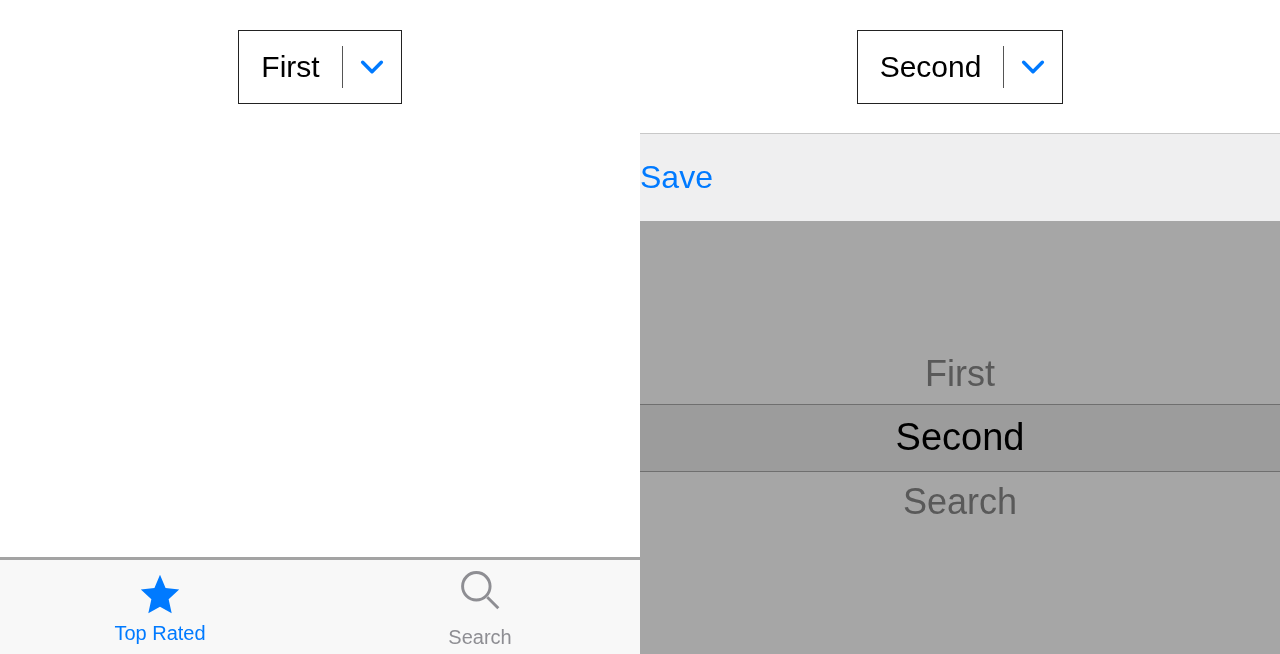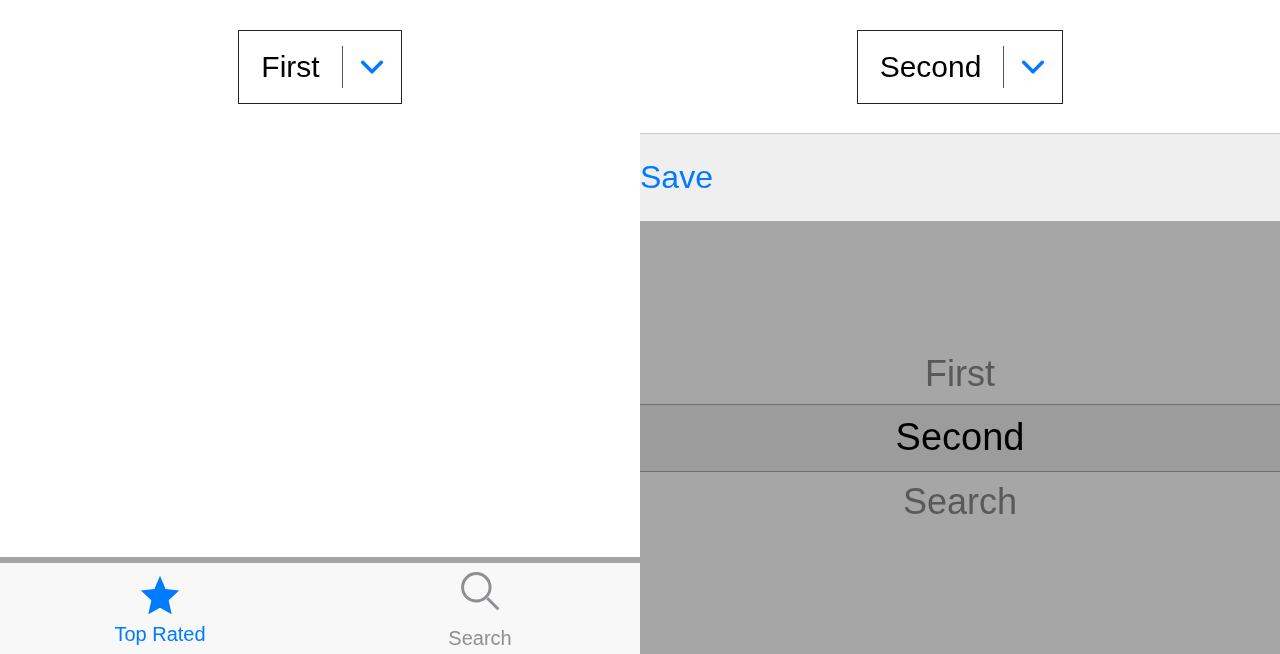--- a/index.html
+++ b/index.html
@@ -57,21 +57,21 @@
     .dropdown-chevron svg {
       width: 28px;
       height: 28px;
     }
     .tabbar {
       position: absolute;
       bottom: 0;
       left: 0;
       right: 0;
       height: 97px;
-      border-top: 6px solid #a3a3a3;
+      border-top: 3px solid #a3a3a3;
       background: #f8f8f8;
       display: flex;
     }
     .tab-item {
       flex: 1;
       display: flex;
       flex-direction: column;
       align-items: center;
       justify-content: center;
       gap: 4px;

